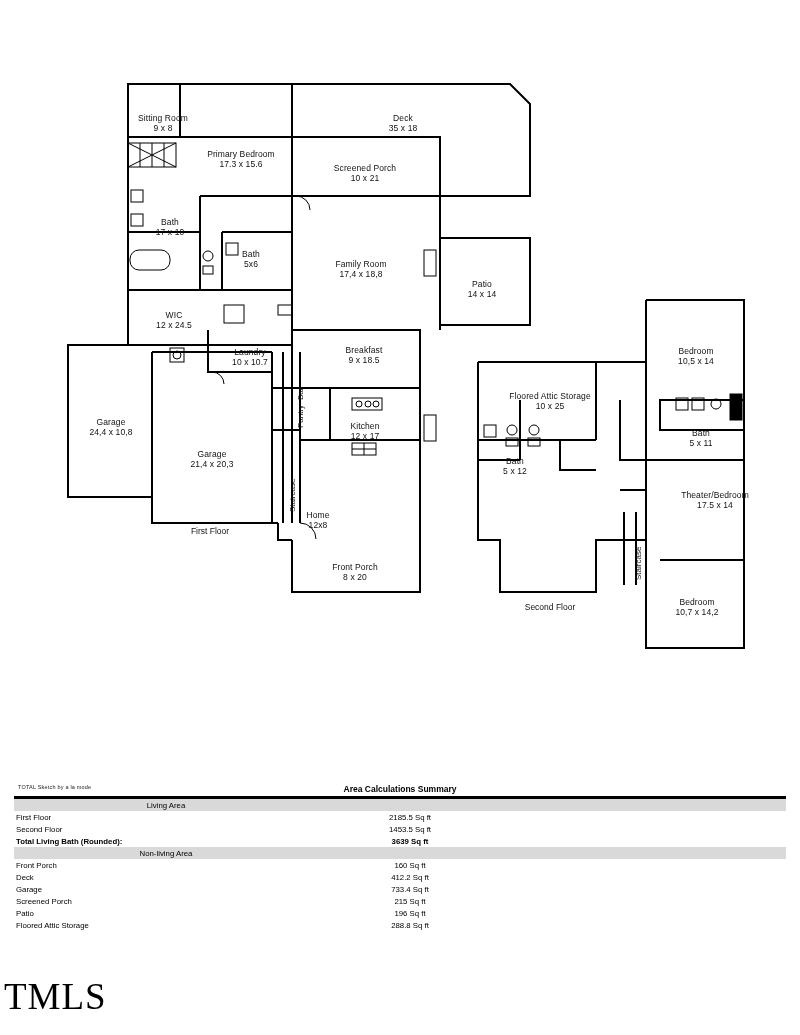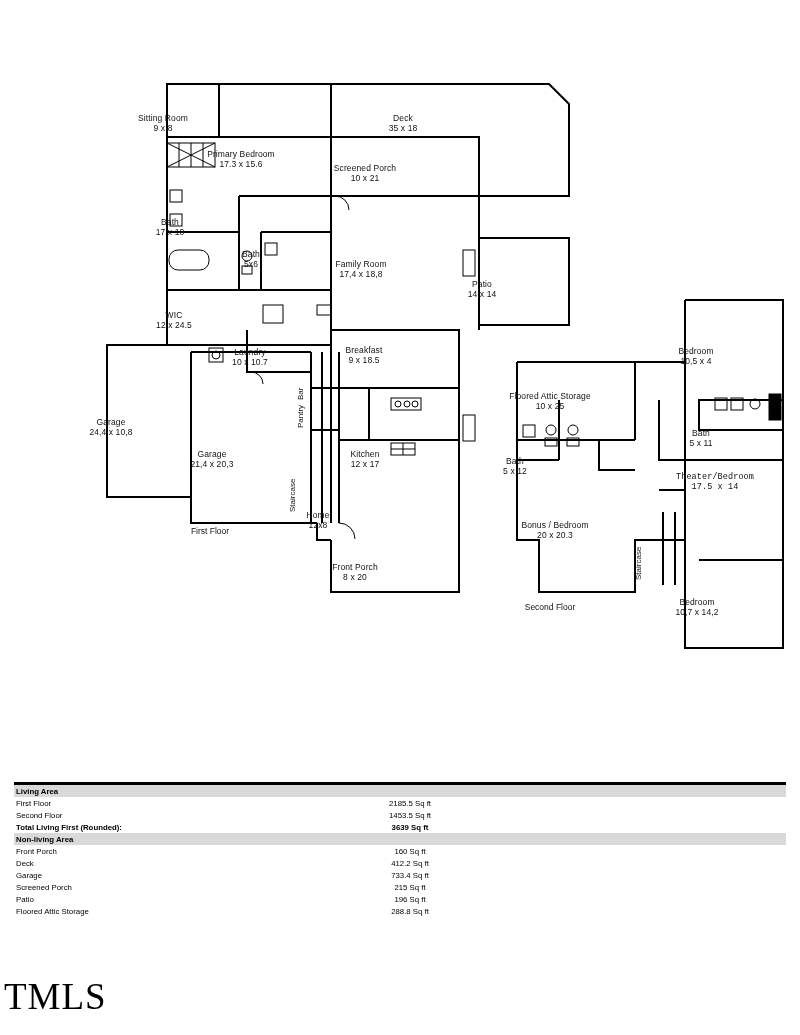--- a/index.html
+++ b/index.html
@@ -1,21 +1,21 @@
 <!DOCTYPE html>
 <html><head>
 <meta charset="utf-8">
 <style>
   html,body{margin:0;padding:0;}
   body{
     width:800px;height:1035px;background:#ffffff;
     font-family:"Liberation Sans", sans-serif;
     color:#000;position:relative;overflow:hidden;
   }
-  #plan{position:absolute;left:0;top:0;width:732px;height:700px;padding-left:39px;}
+  #plan{position:absolute;left:0;top:0;width:732px;height:700px;}
   .room-label{
     position:absolute;text-align:center;font-size:8.5px;line-height:1.15;
     color:#111;white-space:pre-line;letter-spacing:.1px;
   }
   .room-label .dim{display:block;}
   .floor-label{
     position:absolute;font-size:8.5px;text-align:center;color:#111;
   }
   .vlabel{
     position:absolute;font-size:8px;color:#111;
@@ -25,21 +25,21 @@
   #summary{position:absolute;left:14px;top:782px;width:772px;}
   .sk-credit{font-size:5.5px;color:#222;position:absolute;left:4px;top:2px;letter-spacing:.2px;}
   .sum-title{
     text-align:center;font-size:8.5px;font-weight:bold;padding:2px 0 3px 0;
   }
   .rule{height:3px;background:#000;width:100%;}
   table.summary{border-collapse:collapse;width:100%;font-size:7.8px;}
   table.summary td{padding:1.5px 2px;}
   td.label{width:300px;}
   td.val{text-align:center;width:180px;}
-  tr.section td{background:#d9d9d9;font-weight:bold;}
+  tr.section td{background:#d9d9d9;font-weight:normal;text-align:center;}
   tr.total td{font-weight:bold;}
   #tmls{
     position:absolute;left:4px;top:975px;font-family:"Liberation Serif",serif;
     font-size:37px;color:#000;letter-spacing:1px;
   }
 </style>
 </head>
 <body>
 
 <div id="plan">
@@ -200,93 +200,93 @@
     <span class="dim">9 x 18.5</span>
   </div>
   <div class="room-label" style="left:66px;top:408px;width:90px;">
     <span>Garage</span>
     <span class="dim">24,4 x 10,8</span>
   </div>
   <div class="room-label" style="left:164px;top:440px;width:96px;">
     <span>Garage</span>
     <span class="dim">21,4 x 20,3</span>
   </div>
-  <div class="room-label" style="left:322px;top:440px;width:86px;text-align:center;">
+  <div class="room-label" style="left:322px;top:412px;width:86px;text-align:center;">
     <span>Kitchen</span>
     <span class="dim">12 x 17</span>
   </div>
   <div class="room-label" style="left:290px;top:501px;width:56px;">
     <span>Home</span>
     <span class="dim">12x8</span>
   </div>
   <div class="room-label" style="left:306px;top:553px;width:98px;">
     <span>Front Porch</span>
     <span class="dim">8 x 20</span>
   </div>
   <div class="room-label" style="left:486px;top:382px;width:128px;">
     <span>Floored Attic Storage</span>
     <span class="dim">10 x 25</span>
   </div>
   <div class="room-label" style="left:652px;top:337px;width:88px;">
     <span>Bedroom</span>
-    <span class="dim">10,5 x 4</span>
+    <span class="dim">10,5 x 14</span>
   </div>
   <div class="room-label" style="left:666px;top:419px;width:70px;">
     <span>Bath</span>
     <span class="dim">5 x 11</span>
   </div>
   <div class="room-label" style="left:478px;top:447px;width:74px;">
     <span>Bath</span>
     <span class="dim">5 x 12</span>
   </div>
-  <div class="room-label" style="left:660px;top:463px;width:110px;font-family:Liberation Mono, monospace;">
+  <div class="room-label" style="left:660px;top:481px;width:110px;">
     <span>Theater/Bedroom</span>
     <span class="dim">17.5 x 14</span>
-  </div>
-  <div class="room-label" style="left:498px;top:511px;width:114px;">
-    <span>Bonus / Bedroom</span>
-    <span class="dim">20 x 20.3</span>
   </div>
   <div class="room-label" style="left:650px;top:588px;width:94px;">
     <span>Bedroom</span>
     <span class="dim">10,7 x 14,2</span>
   </div>
 
   
   <div class="vlabel" style="left:296px;top:400px;transform:rotate(-90deg);">Bar</div>
   <div class="vlabel" style="left:296px;top:428px;transform:rotate(-90deg);">Pantry</div>
   <div class="vlabel" style="left:288px;top:512px;transform:rotate(-90deg);">Staircase</div>
   <div class="vlabel" style="left:634px;top:580px;transform:rotate(-90deg);">Staircase</div>
 
   
   <div class="floor-label" style="left:150px;top:526px;width:120px;">First Floor</div>
   <div class="floor-label" style="left:490px;top:602px;width:120px;">Second Floor</div>
 </div>
 
 <div id="summary">
+  <div style="position:relative;height:14px;">
+    <div class="sk-credit">TOTAL Sketch by a la mode</div>
+    <div class="sum-title">Area Calculations Summary</div>
+  </div>
   <div class="rule"></div>
   <table class="summary">
     <tbody>
       <tr class="section">
         <td class="label">Living Area</td>
         <td class="val"></td>
         <td></td>
       </tr>
       <tr>
         <td class="label">First Floor</td>
         <td class="val">2185.5 Sq ft</td>
         <td></td>
       </tr>
       <tr>
         <td class="label">Second Floor</td>
         <td class="val">1453.5 Sq ft</td>
         <td></td>
       </tr>
       <tr class="total">
-        <td class="label">Total Living First (Rounded):</td>
+        <td class="label">Total Living Bath (Rounded):</td>
         <td class="val">3639 Sq ft</td>
         <td></td>
       </tr>
       <tr class="section">
         <td class="label">Non-living Area</td>
         <td class="val"></td>
         <td></td>
       </tr>
       <tr>
         <td class="label">Front Porch</td>

